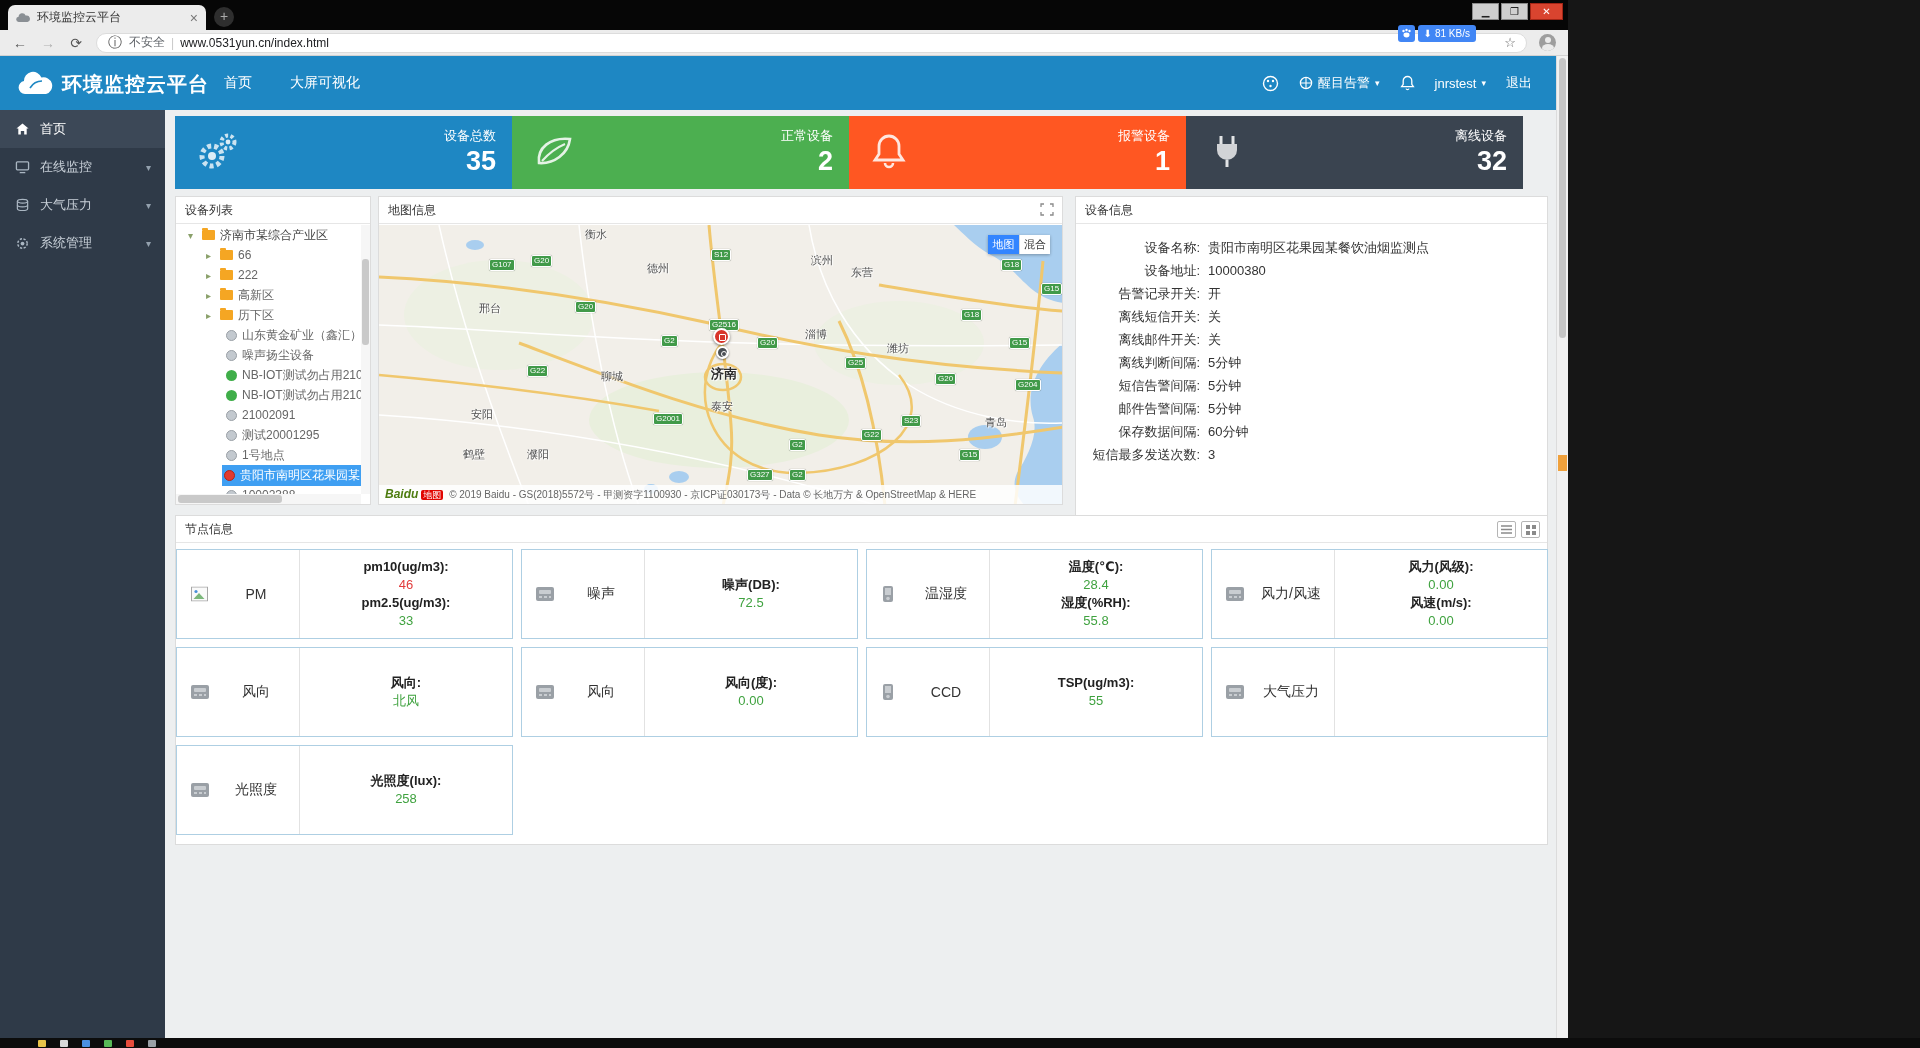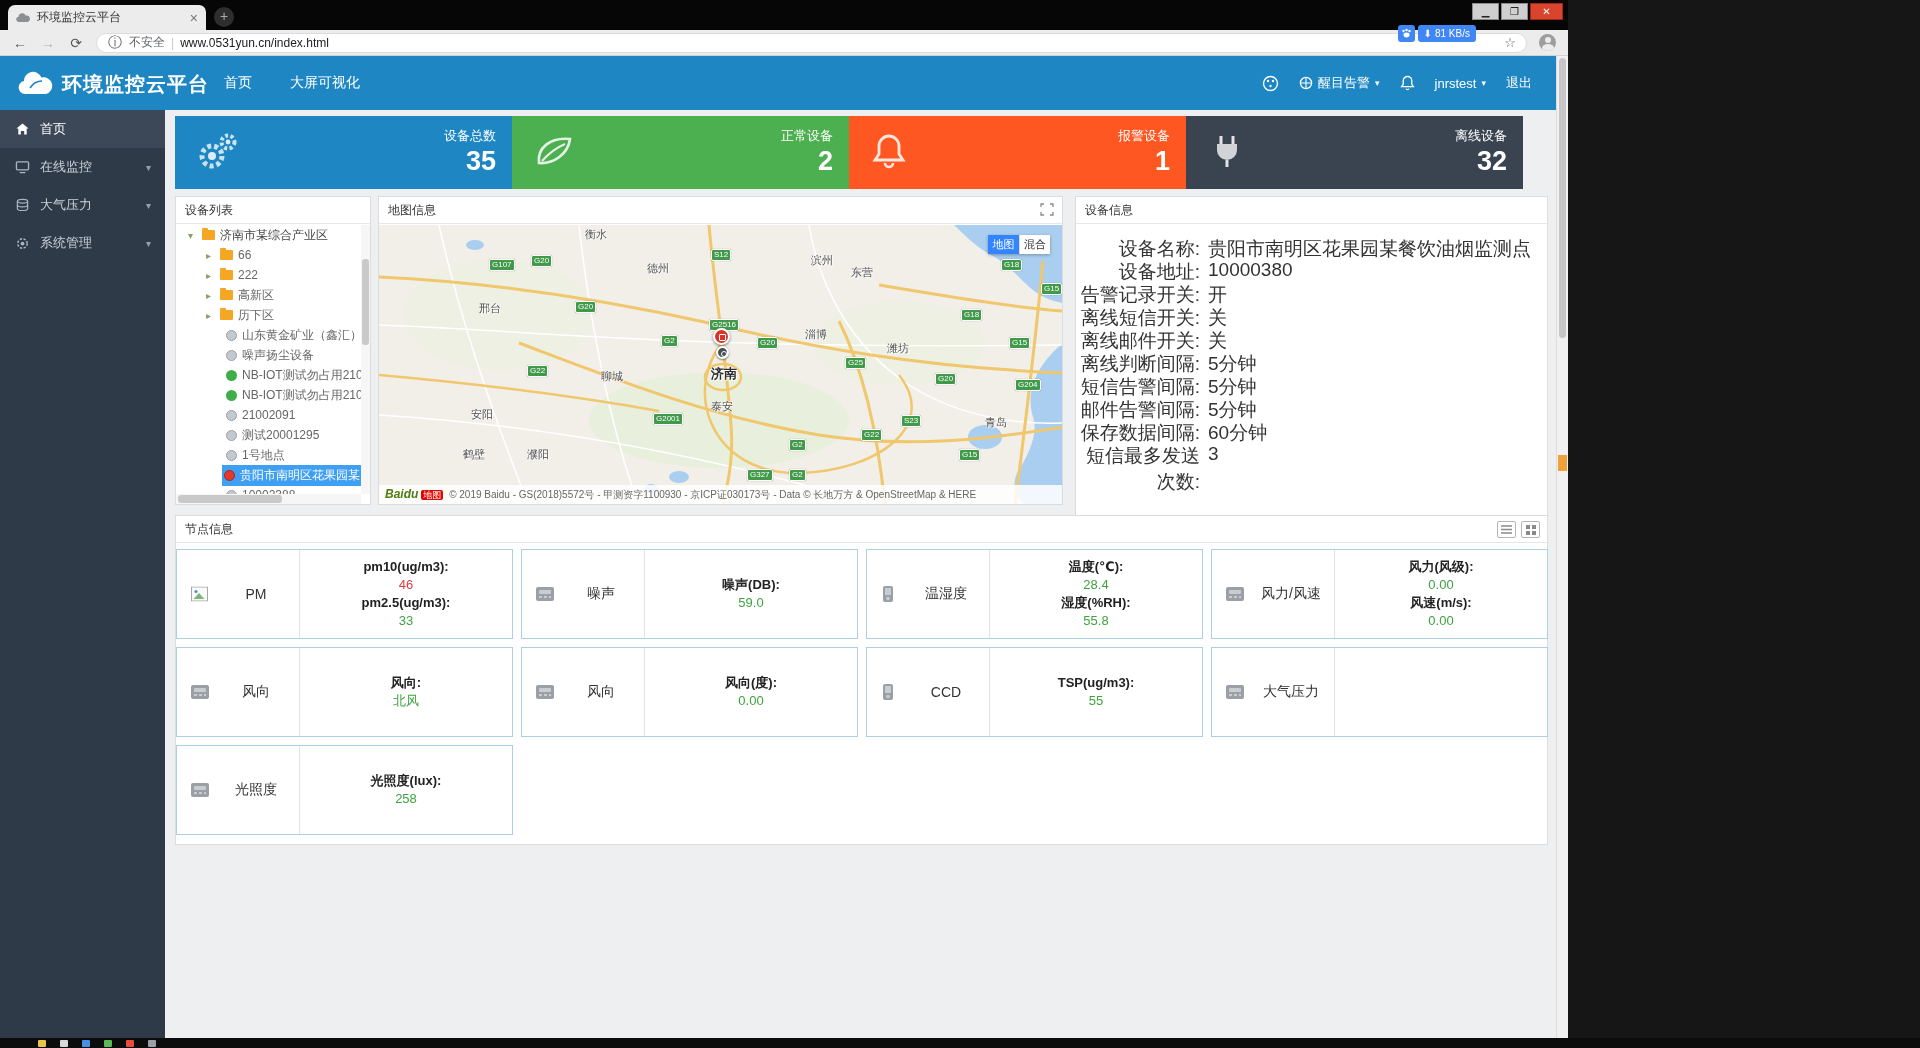--- a/index.html
+++ b/index.html
@@ -101,21 +101,21 @@
 .marker-dark{position:absolute;left:337px;top:121px;width:13px;height:13px;border-radius:50%;background:#4a4f55;border:2px solid #fff;box-shadow:0 1px 2px rgba(0,0,0,.5)}
 .marker-dark::after{content:'';position:absolute;left:2.5px;top:2.5px;width:4px;height:4px;border:1px solid #fff;border-radius:50%}
 .map-cc{position:absolute;left:0;right:0;bottom:0;height:19px;background:rgba(255,255,255,.85);font-size:10px;color:#666;display:flex;align-items:center;gap:6px;padding:0 6px;white-space:nowrap;overflow:hidden}
 .bd-text{font-weight:bold;font-style:italic;font-size:12px;color:#4d7c0f}
 .bd-badge{background:#e10601;color:#fff;font-size:9px;padding:0 2px;border-radius:2px}
 .hdr-ico{position:absolute;right:8px;top:6px;color:#8a8a8a}
 
 
 #panel-info{left:910px;top:86px;width:473px;height:379px}
 .info-rows{padding-top:12px}
-.irow{display:flex;height:23px;align-items:flex-start;font-size:19px;color:#333}
+.irow{display:flex;height:23px;align-items:center;font-size:13px;color:#333}
 .ilabel{width:124px;text-align:right}
 .ivalue{margin-left:8px}
 .ibtns{position:absolute;left:16px;bottom:14px;display:flex;gap:30px}
 .ibtn{height:25px;padding:0 11px;border:1px solid #dcdfe6;background:#fff;border-radius:3px;font-size:12px;color:#606266;display:flex;align-items:center;gap:5px}
 .play{font-size:9px;color:#8a8a8a}
 
 
 #panel-nodes{left:10px;top:405px;width:1373px;height:330px}
 .nh-icons{position:absolute;right:7px;top:5px;display:flex;gap:5px}
 .nhico{width:19px;height:17px;border:1px solid #b5b5b5;border-radius:2px;color:#8a8a8a;display:flex;align-items:center;justify-content:center;background:#fff}
@@ -595,21 +595,21 @@
                   <rect width="18" height="14" rx="2" fill="#9aa0a6"></rect>
                   <rect x="3" y="3" width="12" height="4" rx="1" fill="#c9cdd1"></rect>
                   <rect x="3" y="9" width="3" height="2" fill="#c9cdd1"></rect>
                   <rect x="8" y="9" width="3" height="2" fill="#c9cdd1"></rect>
                   <rect x="13" y="9" width="2" height="2" fill="#c9cdd1"></rect>
                 </svg>
               </span>
             <span class="card-name">噪声</span>
             <div class="card-vals">
               <div class="vlabel">噪声(DB):</div>
-              <div class="vval">59.0</div>
+              <div class="vval">72.5</div>
             </div>
           </div>
 
           <div class="card">
             <span class="card-ico">
                 <svg width="14" height="16" viewBox="0 0 14 16">
                   <rect x="2" width="10" height="16" rx="2" fill="#9aa0a6"></rect>
                   <rect x="4" y="2" width="6" height="7" fill="#c9cdd1"></rect>
                   <circle cx="7" cy="12.5" r="1.8" fill="#c9cdd1"></circle>
                 </svg>

